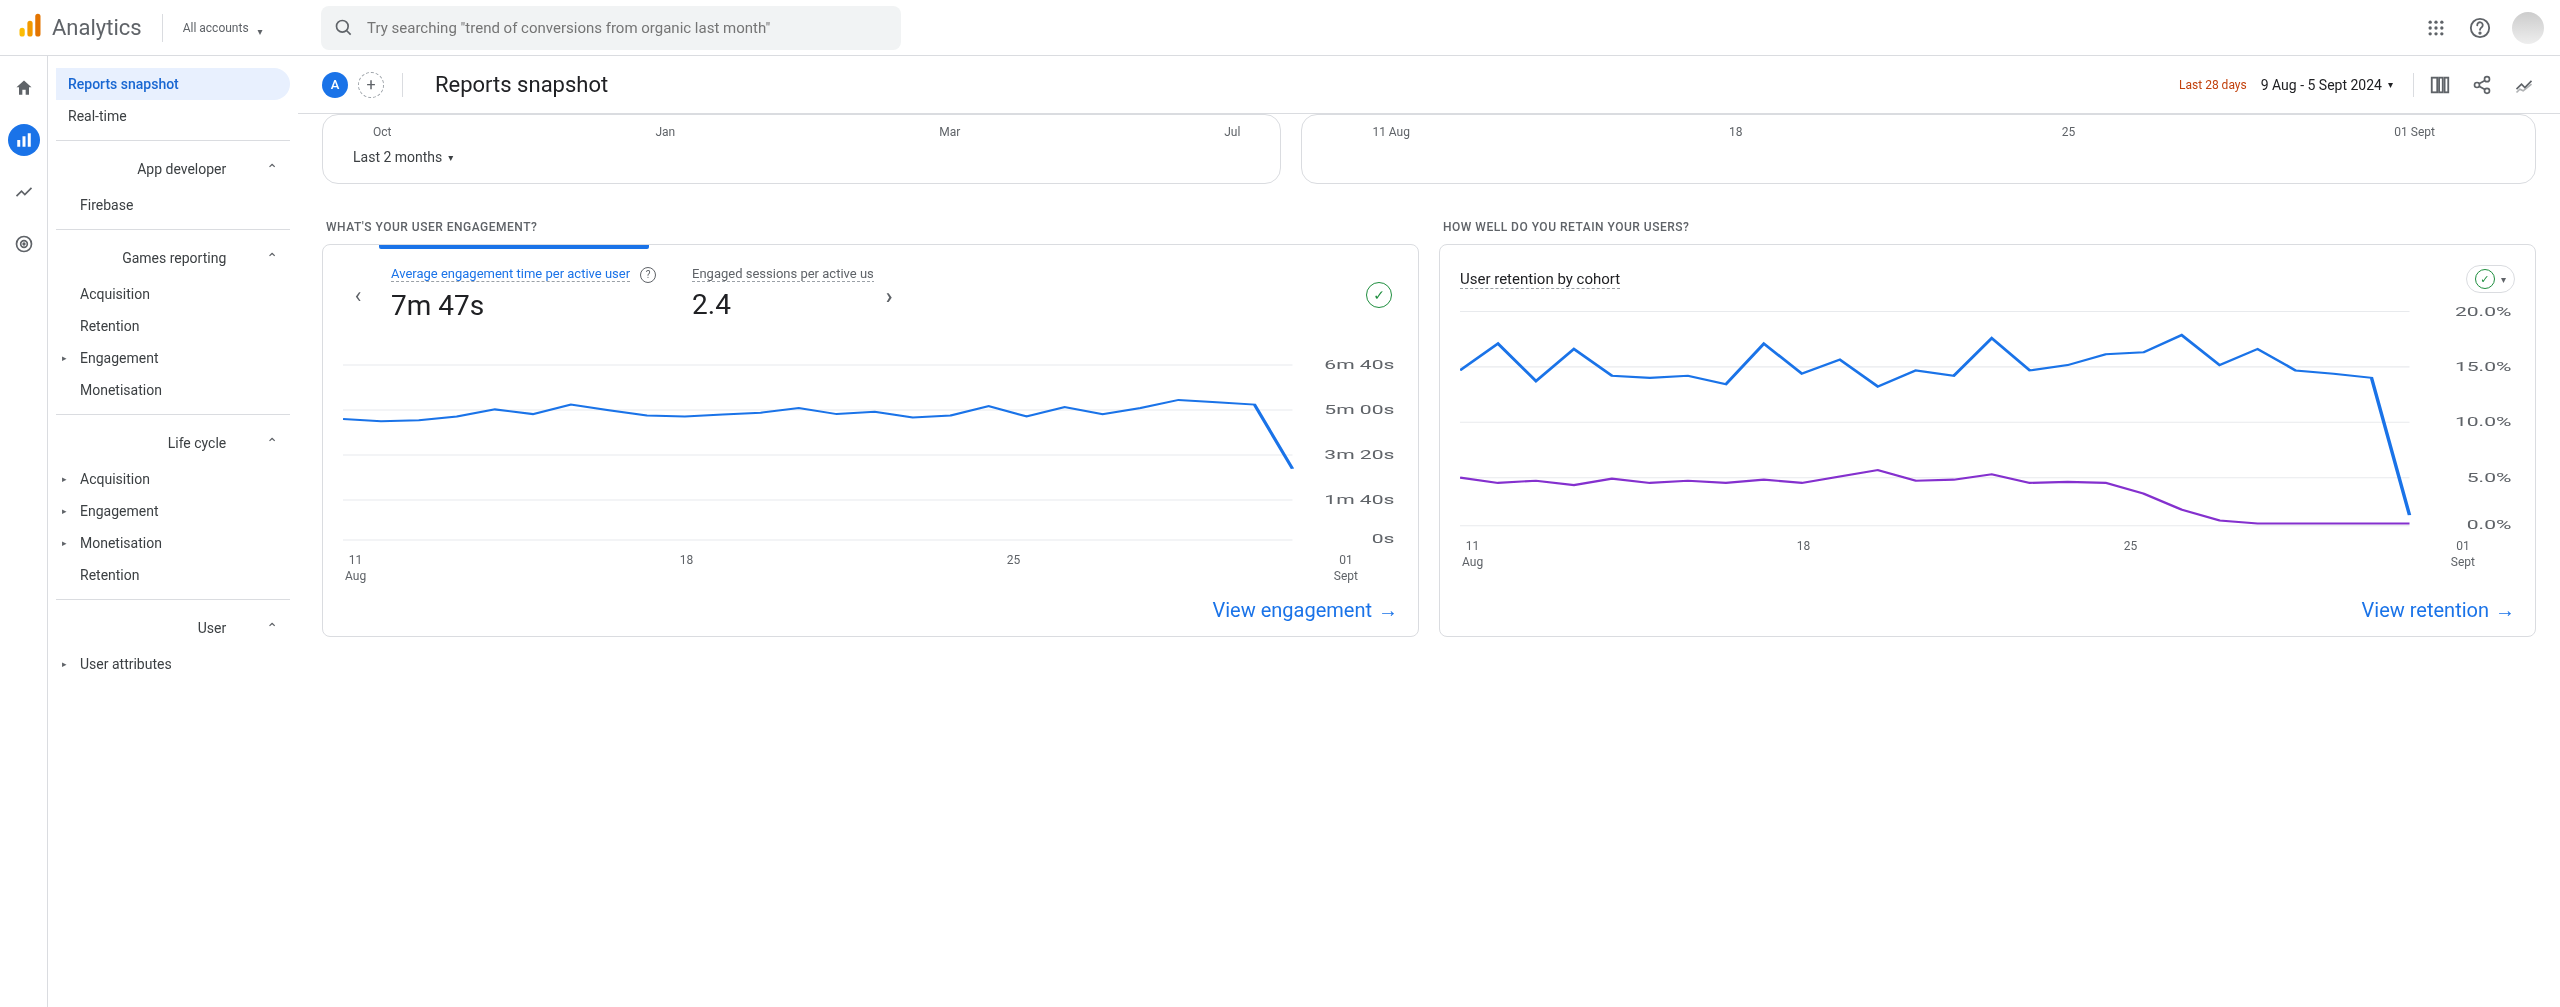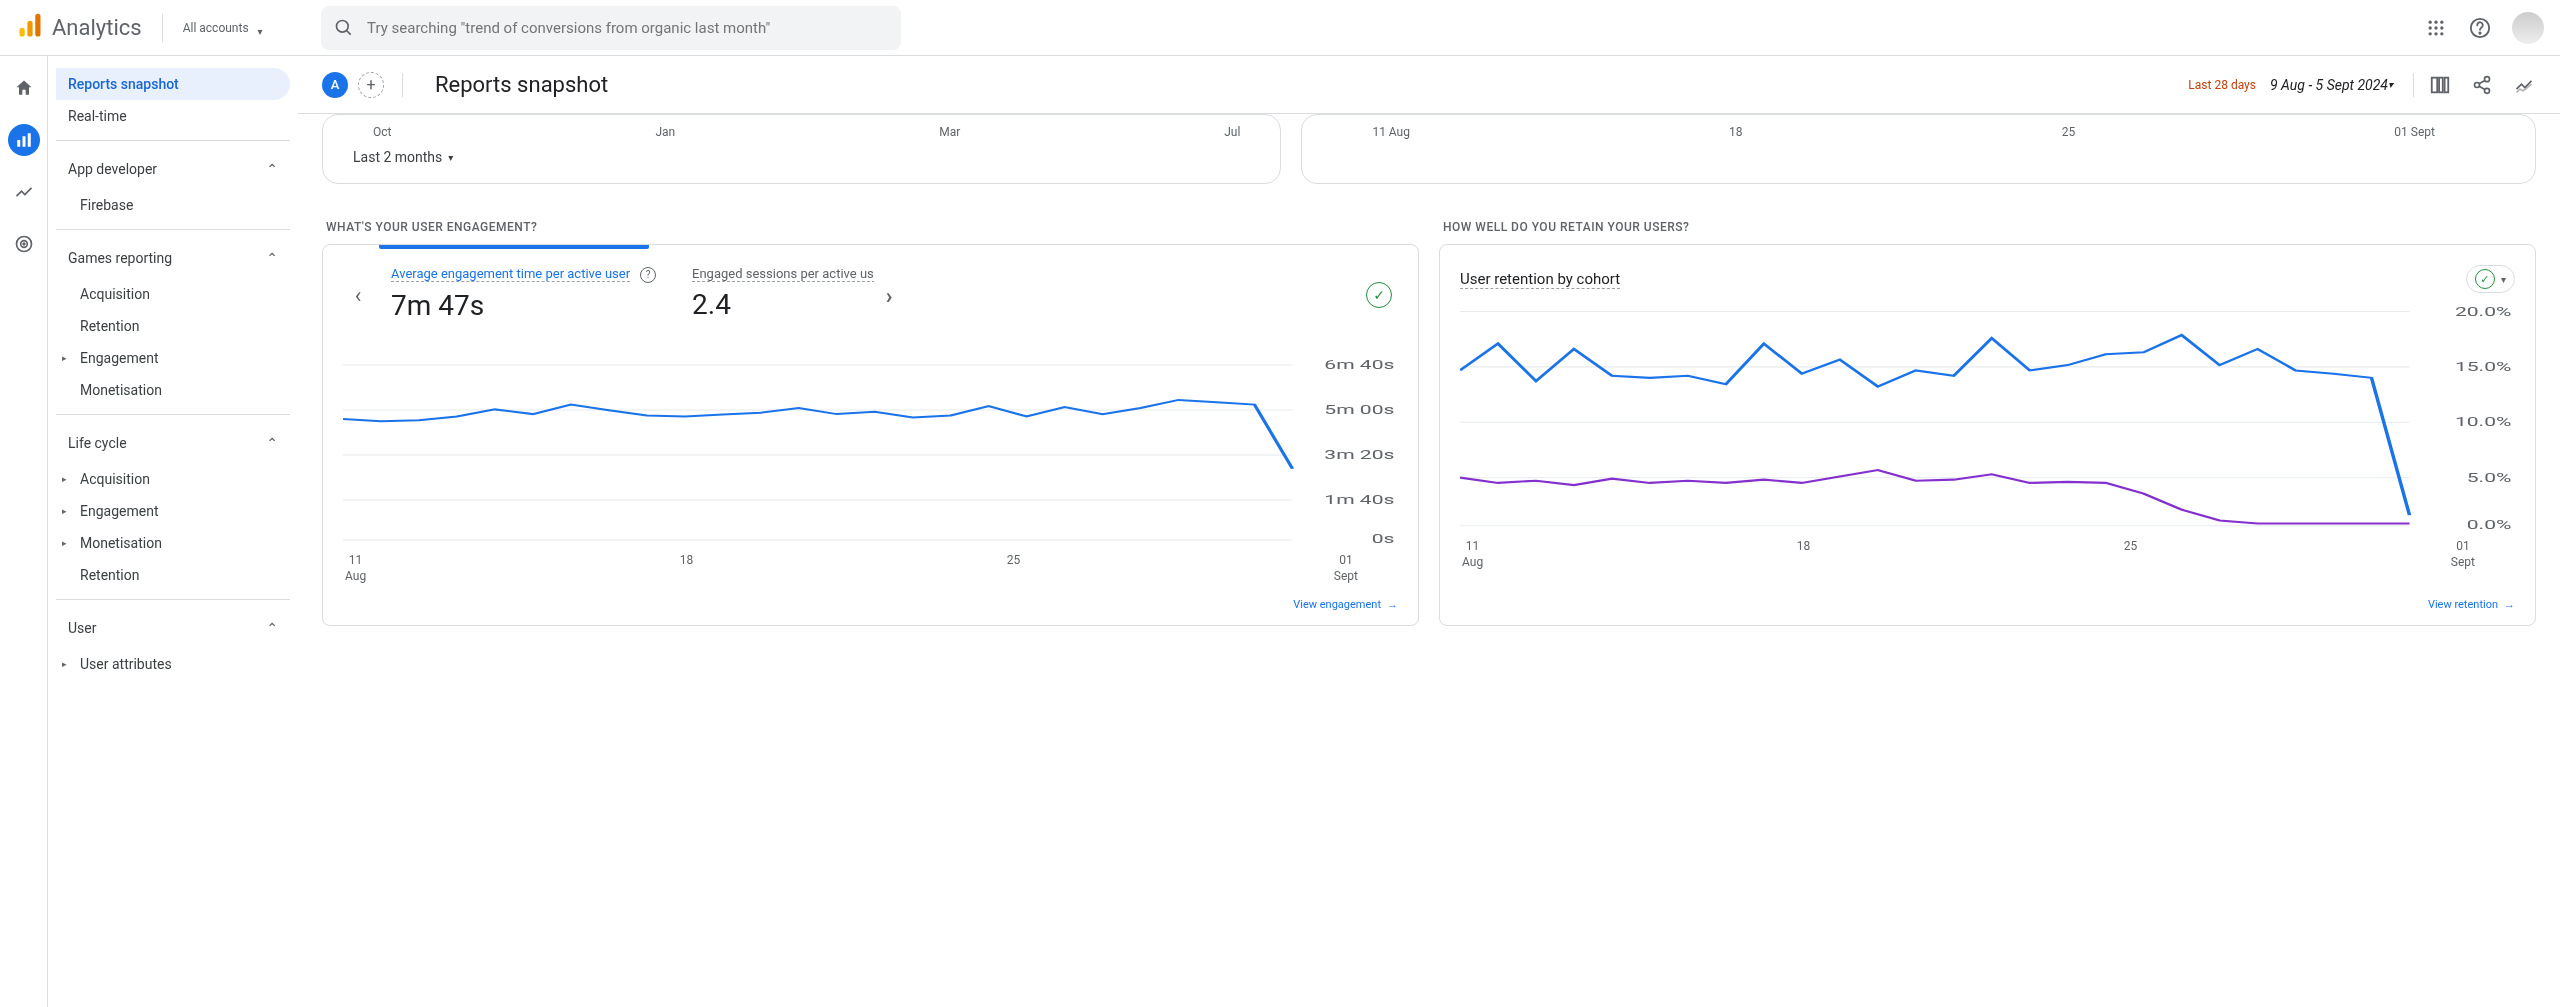--- a/index.html
+++ b/index.html
@@ -22,34 +22,34 @@
 
 
 .body { display: flex; height: calc(100vh - 56px); }
 .rail { width: 48px; background: #fff; border-right: 1px solid #dadce0; display: flex; flex-direction: column; align-items: center; padding-top: 16px; gap: 20px; }
 .rail-item { width: 32px; height: 32px; border-radius: 50%; display: flex; align-items: center; justify-content: center; color: #5f6368; cursor: pointer; }
 .rail-item.active { background: #1a73e8; color: #fff; }
 
 .sidenav { width: 250px; padding: 12px 8px; overflow-y: auto; }
 .nav-item { display: flex; align-items: center; height: 32px; padding: 0 12px; border-radius: 0 16px 16px 0; font-size: 14px; color: #3c4043; cursor: pointer; }
 .nav-item.selected { background: #e8f0fe; color: #1967d2; font-weight: 500; }
-.nav-section { display: flex; align-items: center; justify-content: space-between; height: 40px; padding: 0 12px; font-size: 14px; color: #3c4043; cursor: pointer; gap: 40px; }
+.nav-section { display: flex; align-items: center; justify-content: flex-end; height: 40px; padding: 0 12px; font-size: 14px; color: #3c4043; cursor: pointer; gap: 40px; }
 .nav-section .chev { font-size: 14px; color: #5f6368; }
 .nav-leaf { display: flex; align-items: center; height: 32px; padding-left: 24px; font-size: 14px; color: #3c4043; cursor: pointer; position: relative; }
 .nav-leaf .tri { position: absolute; left: 6px; font-size: 9px; color: #5f6368; }
 .nav-divider { height: 1px; background: #dadce0; margin: 8px 0; }
 
 .main { flex: 1; background: #fff; overflow-y: auto; }
 .page-header { height: 58px; display: flex; align-items: center; padding: 0 24px; border-bottom: 1px solid #dadce0; background:#fff; position: sticky; top:0; z-index:5;}
 .chip-a { width: 26px; height: 26px; border-radius: 50%; background: #1a73e8; color: #fff; display: flex; align-items: center; justify-content: center; font-size: 13px; font-weight: 500; }
 .chip-plus { width: 26px; height: 26px; border-radius: 50%; border: 1px dashed #9aa0a6; display: flex; align-items: center; justify-content: center; color: #5f6368; margin-left: 10px; cursor: pointer; font-size: 16px;}
 .page-title { font-size: 22px; color: #202124; margin-left: 32px; }
 .ph-right { margin-left: auto; display: flex; align-items: center; gap: 14px; }
 .date-label { font-size: 12px; color: #c2410c; }
-.date-range { font-size: 14px; color: #202124; display: flex; align-items: center; cursor: pointer; font-style: italic;}
+.date-range { font-size: 14px; color: #202124; display: flex; align-items: center; gap: 6px; cursor: pointer;}
 .ph-icons { display: flex; gap: 18px; padding-left: 14px; border-left: 1px solid #dadce0; margin-left: 6px; }
 
 .content { padding: 0 24px 24px 24px; }
 .top-cards { display: flex; gap: 20px; }
 .card { border: 1px solid #dadce0; border-radius: 16px; background: #fff; flex: 1; }
 .mini-card { height: 70px; padding: 8px 20px; }
 .x-axis-labels { display:flex; justify-content:space-between; font-size:12px; color:#5f6368; padding: 2px 20px 0 30px;}
 .period-sel { display:flex; align-items:center; gap:6px; font-size:14px; color:#3c4043; margin-top:10px; margin-left:10px; cursor:pointer;}
 
 .section-title { font-size: 12px; letter-spacing: 0.5px; color: #5f6368; margin: 28px 0 10px 4px; font-weight: 500;}
@@ -69,21 +69,21 @@
 .chart-area { flex:1; padding: 0 20px; position:relative; }
 .chart-svg { width:100%; height:200px; }
 .y-tick { font-size:12px; fill:#5f6368; }
 .grid-line { stroke:#e8eaed; stroke-width:1; }
 .data-line { stroke:#1a73e8; stroke-width:2; fill:none; }
 .data-line2 { stroke:#8430ce; stroke-width:2; fill:none; }
 .x-labels { display:flex; justify-content:space-between; font-size:12px; color:#5f6368; padding: 4px 40px 0 2px;}
 .x-labels div { text-align:center; line-height:1.3;}
 
 .card-footer { display:flex; justify-content:flex-end; padding:14px 20px; }
-.view-link { color:#1a73e8; font-size:11px; display:flex; align-items:center; gap:6px; cursor:pointer;}
+.view-link { color:#1a73e8; font-size:20px; display:flex; align-items:center; gap:6px; cursor:pointer;}
 
 .cohort-header { display:flex; align-items:center; padding:20px 20px 8px 20px;}
 .cohort-title { font-size:15px; color:#202124; border-bottom:1px dashed #9aa0a6;}
 .pill { margin-left:auto; display:flex; align-items:center; gap:6px; border:1px solid #dadce0; border-radius:16px; padding:3px 8px; cursor:pointer;}
 .pill .chk { width:20px;height:20px;border-radius:50%;border:1px solid #1e8e3e;display:flex;align-items:center;justify-content:center;color:#1e8e3e;font-size:11px;}
 .pill .dd { font-size:10px;color:#5f6368;}
 
 ::-webkit-scrollbar { width:10px; }
 ::-webkit-scrollbar-thumb { background:#dadce0; border-radius:5px;}
 </style>

